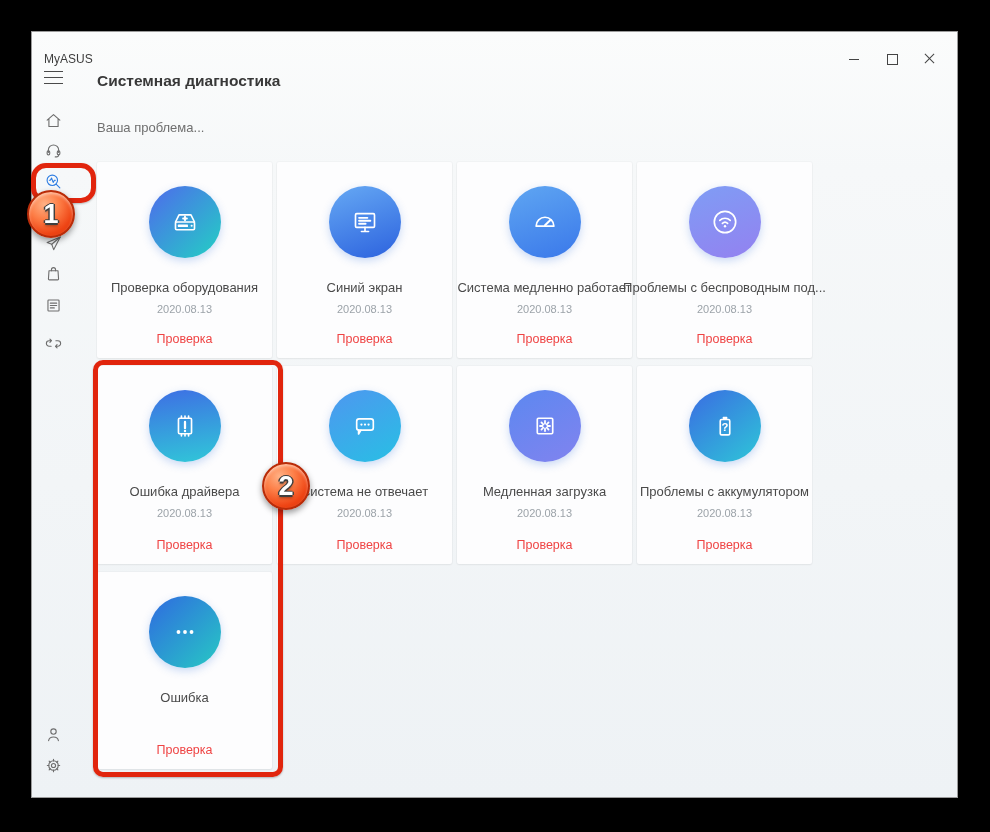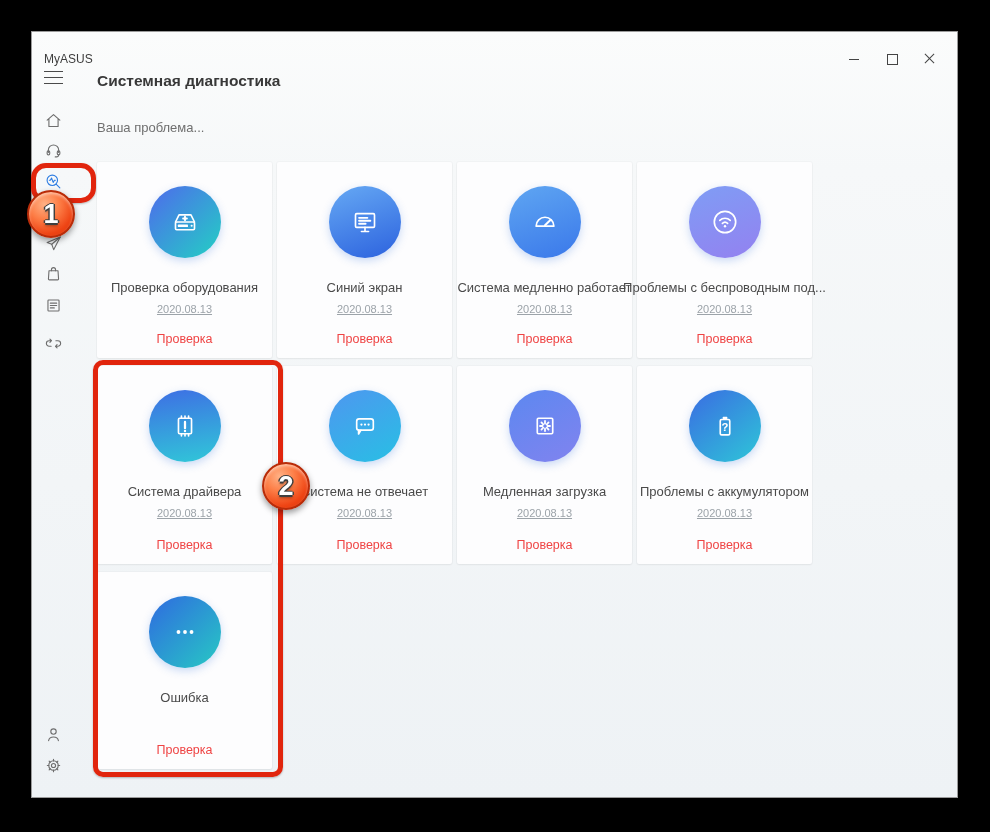--- a/index.html
+++ b/index.html
@@ -40,21 +40,21 @@
   .g1{background:linear-gradient(135deg,#4a74e8 10%,#25cbc6 95%);}
   .g2{background:linear-gradient(160deg,#66a9f4 0%,#2c62de 100%);}
   .g3{background:linear-gradient(160deg,#5fa6f2 0%,#3a78ea 100%);}
   .g4{background:linear-gradient(160deg,#7f9df5 0%,#9381f0 100%);}
   .g5{background:linear-gradient(170deg,#3e6ee4 0%,#30c8d8 100%);}
   .g6{background:linear-gradient(150deg,#4e97f0 0%,#28bfe4 100%);}
   .g7{background:linear-gradient(150deg,#5c88f0 0%,#8183ef 100%);}
   .g8{background:linear-gradient(140deg,#3a6ce2 0%,#2ec6d8 100%);}
   .g9{background:linear-gradient(135deg,#2f6ae0 0%,#27c9c4 100%);}
   .tile-title{margin-top:22px;font-size:13px;color:#4a4a4a;white-space:nowrap;}
-  .tile-date{margin-top:8px;font-size:11px;color:#9ca3a9;text-decoration:underline;}
+  .tile-date{margin-top:8px;font-size:11px;color:#9ca3a9;}
   .tile-date:empty{display:none;}
   .tile-link{position:absolute;bottom:12px;left:0;right:0;text-align:center;
     font-size:12.5px;color:#ef4444;cursor:pointer;}
   
   .anno-rect{position:absolute;border:5px solid #e1250d;box-sizing:border-box;z-index:40;
     box-shadow:0 1px 2px rgba(0,0,0,0.25);}
   .anno-rect1{left:-1px;top:131px;width:65px;height:40px;border-radius:15px;}
   .anno-rect2{left:61px;top:328px;width:190px;height:417px;border-radius:10px;}
   .anno-badge{position:absolute;width:48px;height:48px;border-radius:50%;z-index:50;
     background:radial-gradient(circle at 35% 28%,#ffb185 0%,#fd7e47 35%,#ee4414 70%,#d63408 100%);
@@ -203,21 +203,21 @@
 
     <div class="tile">
       <div class="circle g5">
         <svg viewBox="0 0 32 32">
             <rect x="10.5" y="9.5" width="11" height="13" rx="1"></rect>
             <path d="M13 9.5 V7.6 M16 9.5 V7.6 M19 9.5 V7.6 M13 22.5 v1.9 M16 22.5 v1.9 M19 22.5 v1.9"></path>
             <path d="M16 12.6 v5.2" stroke-width="1.9"></path>
             <circle cx="16" cy="20.2" r="1" fill="#fff" stroke="none"></circle>
           </svg>
       </div>
-      <div class="tile-title">Система драйвера</div>
+      <div class="tile-title">Ошибка драйвера</div>
       <div class="tile-date">2020.08.13</div>
       <div class="tile-link">Проверка</div>
     </div>
 
     <div class="tile">
       <div class="circle g6">
         <svg viewBox="0 0 32 32">
             <rect x="9" y="10" width="14" height="9.5" rx="2"></rect>
             <path d="M12.6 19.5 l-2 3.2 v-3.2"></path>
             <circle cx="13" cy="14.8" r="0.95" fill="#fff" stroke="none"></circle>

